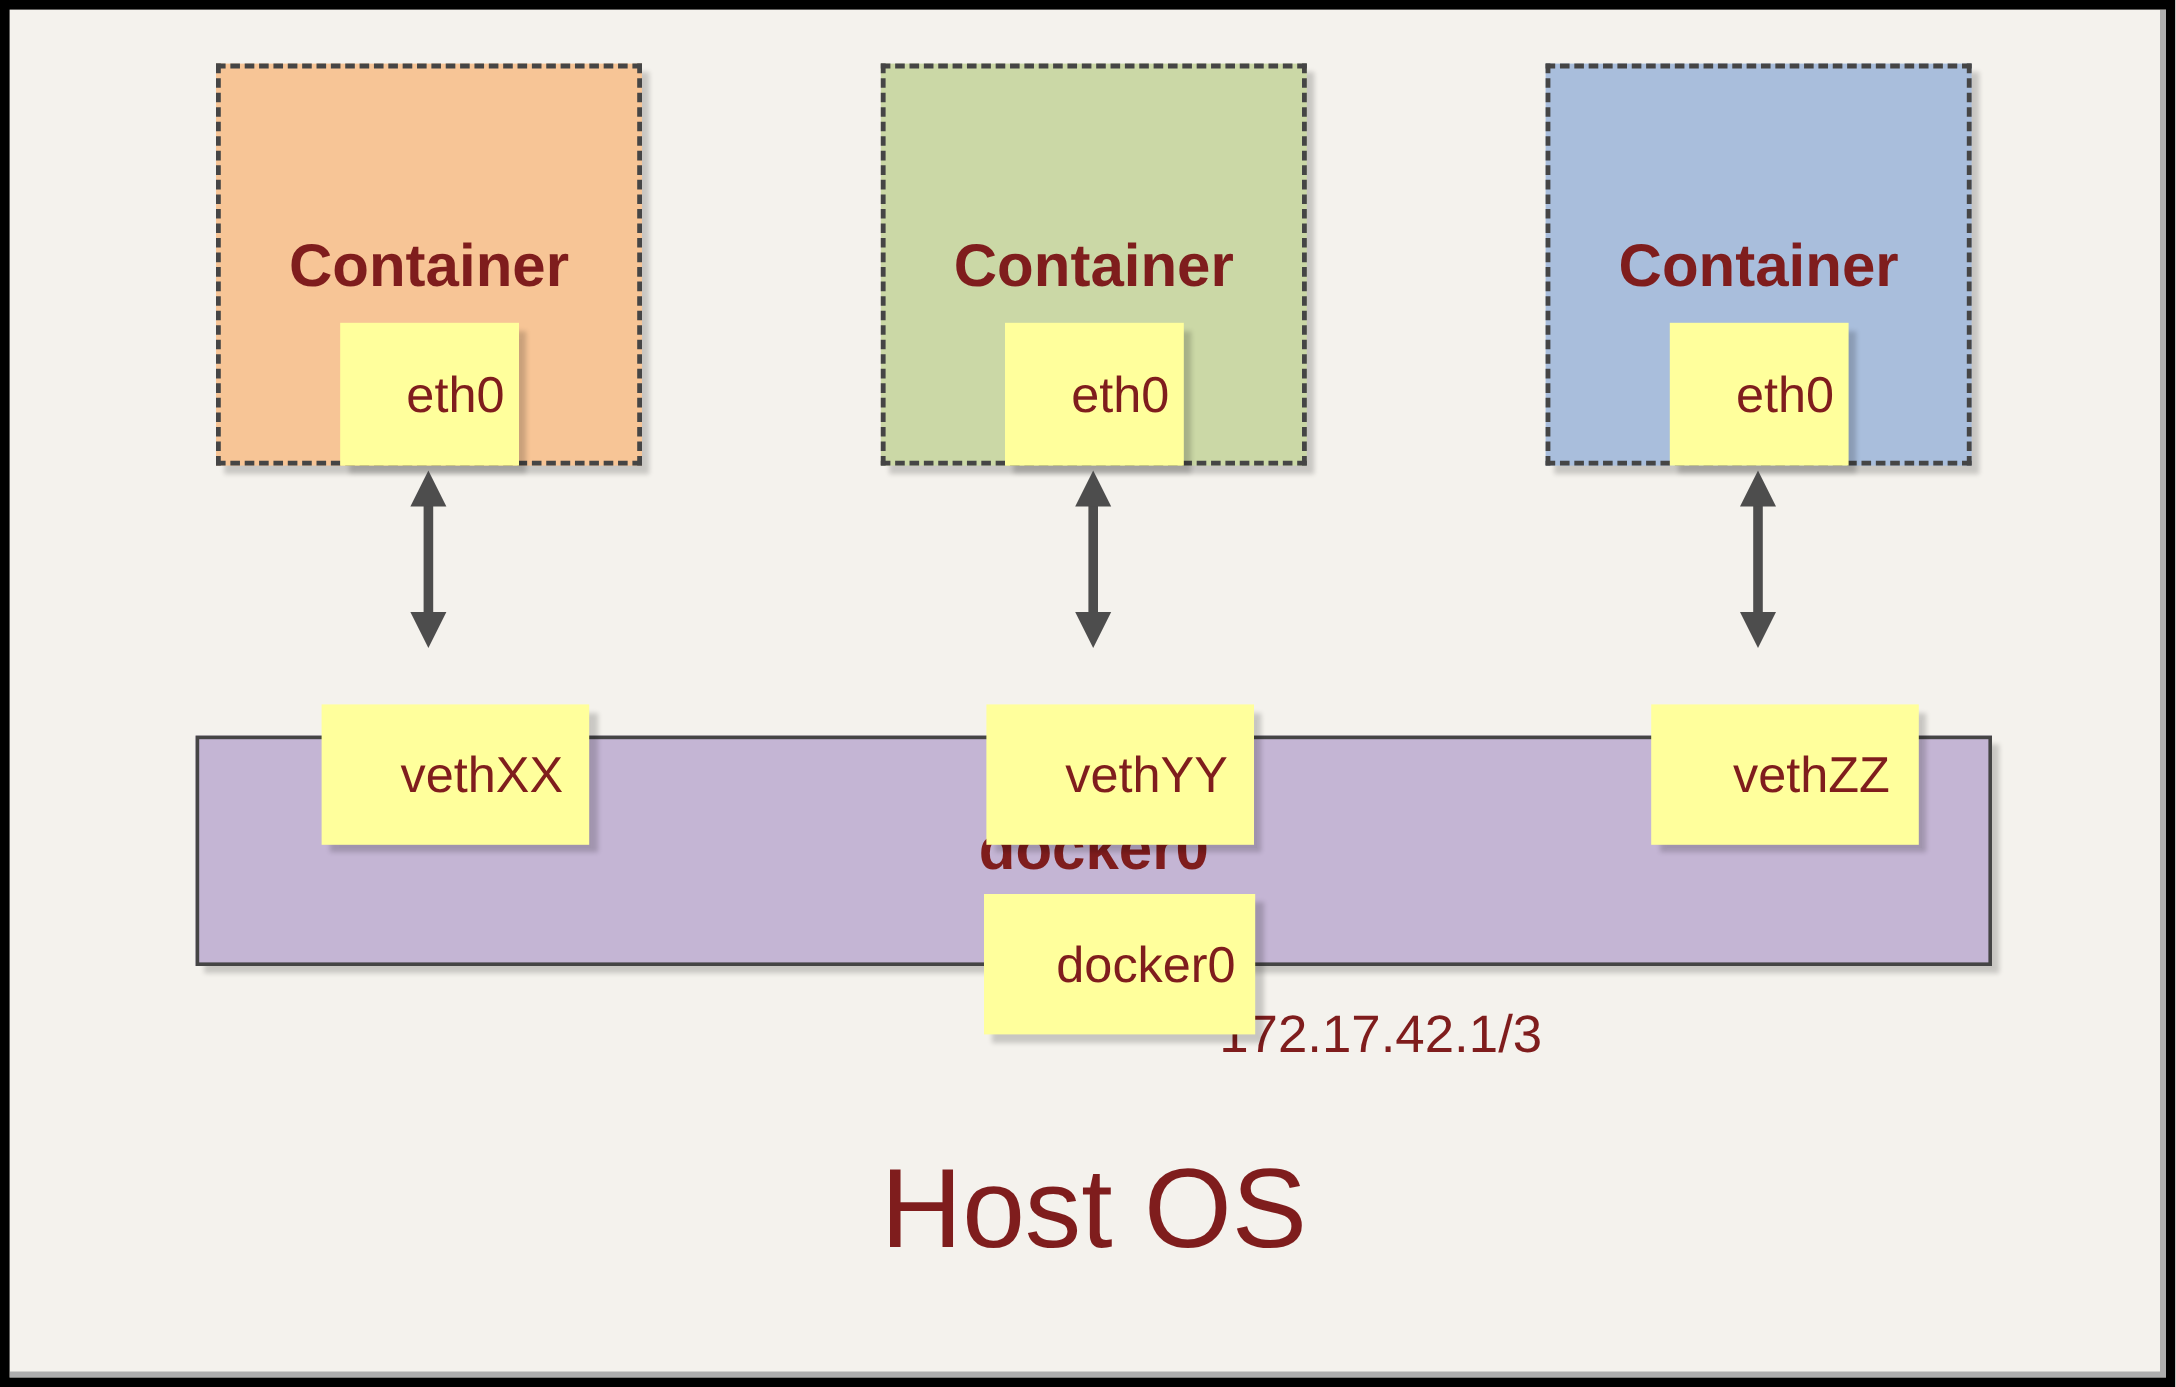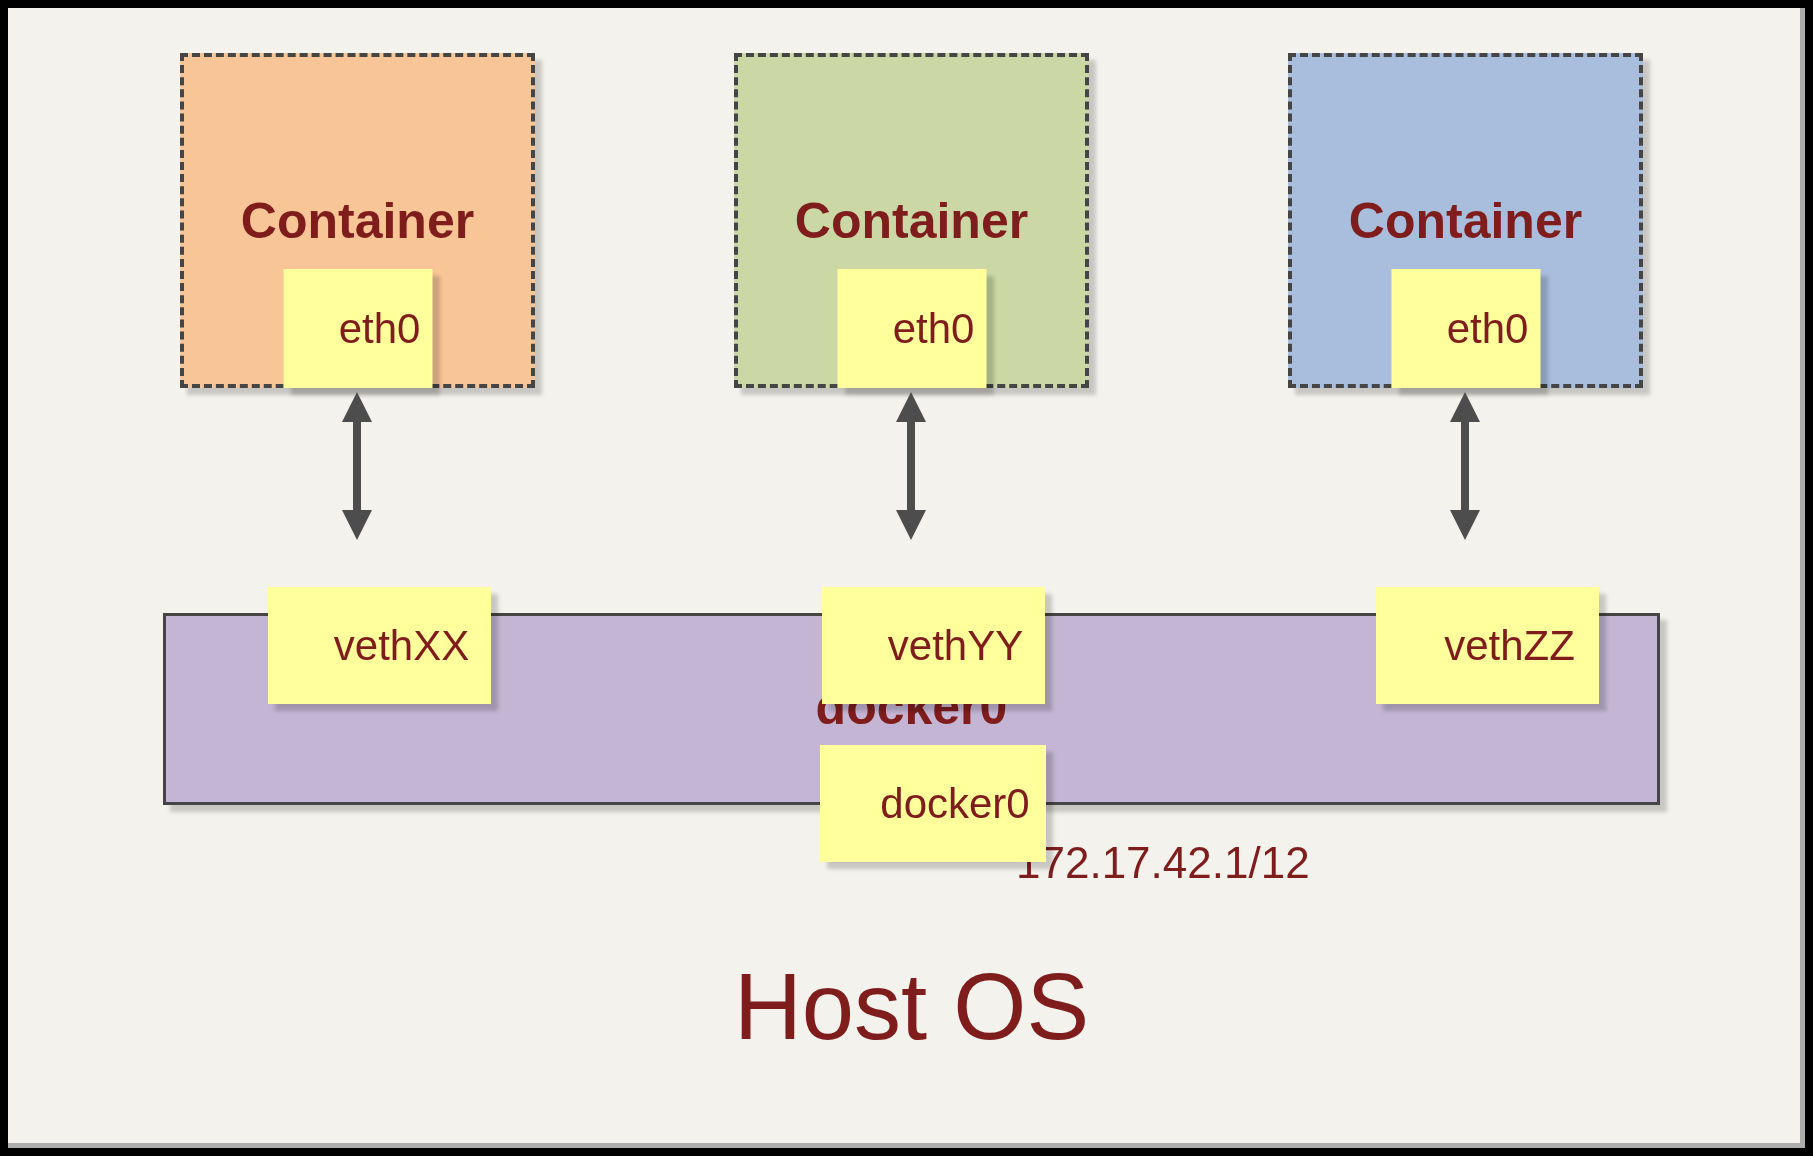--- a/index.html
+++ b/index.html
@@ -148,18 +148,18 @@
   </div>
 
   <div class="bridge" style="background-color: rgb(196, 181, 212);">
     <div class="bridge-label">docker0</div>
   </div>
 
   <div class="ybox dbox" style="background-color: rgb(255, 255, 156);">
     <span>docker0</span>
   </div>
 
-  <div class="ip">172.17.42.1/12</div>
+  <div class="ip">172.17.42.1/3</div>
 
   <div class="host">Host OS</div>
 
   <div class="frame"></div>
 </div>
 
 </body></html>

